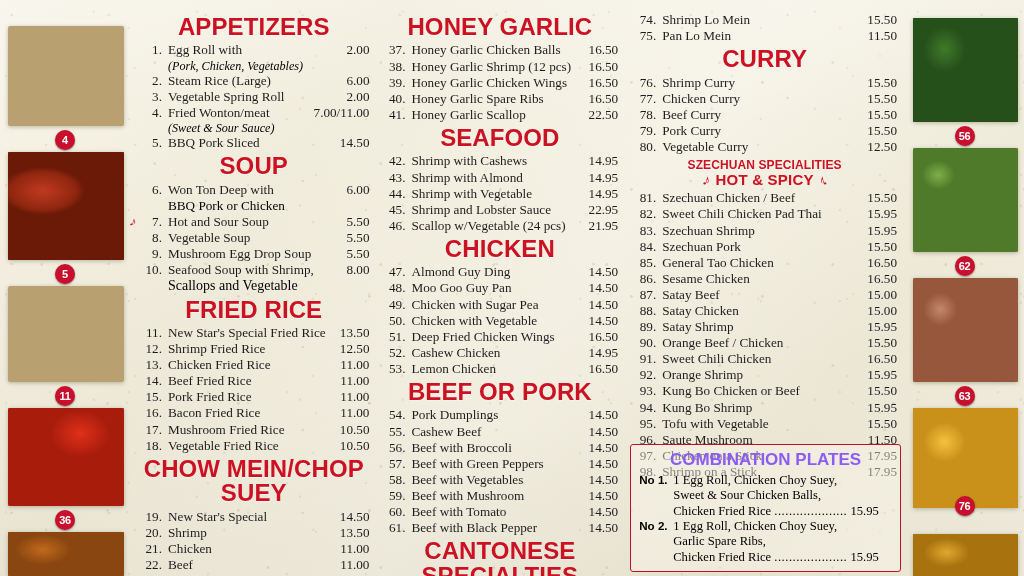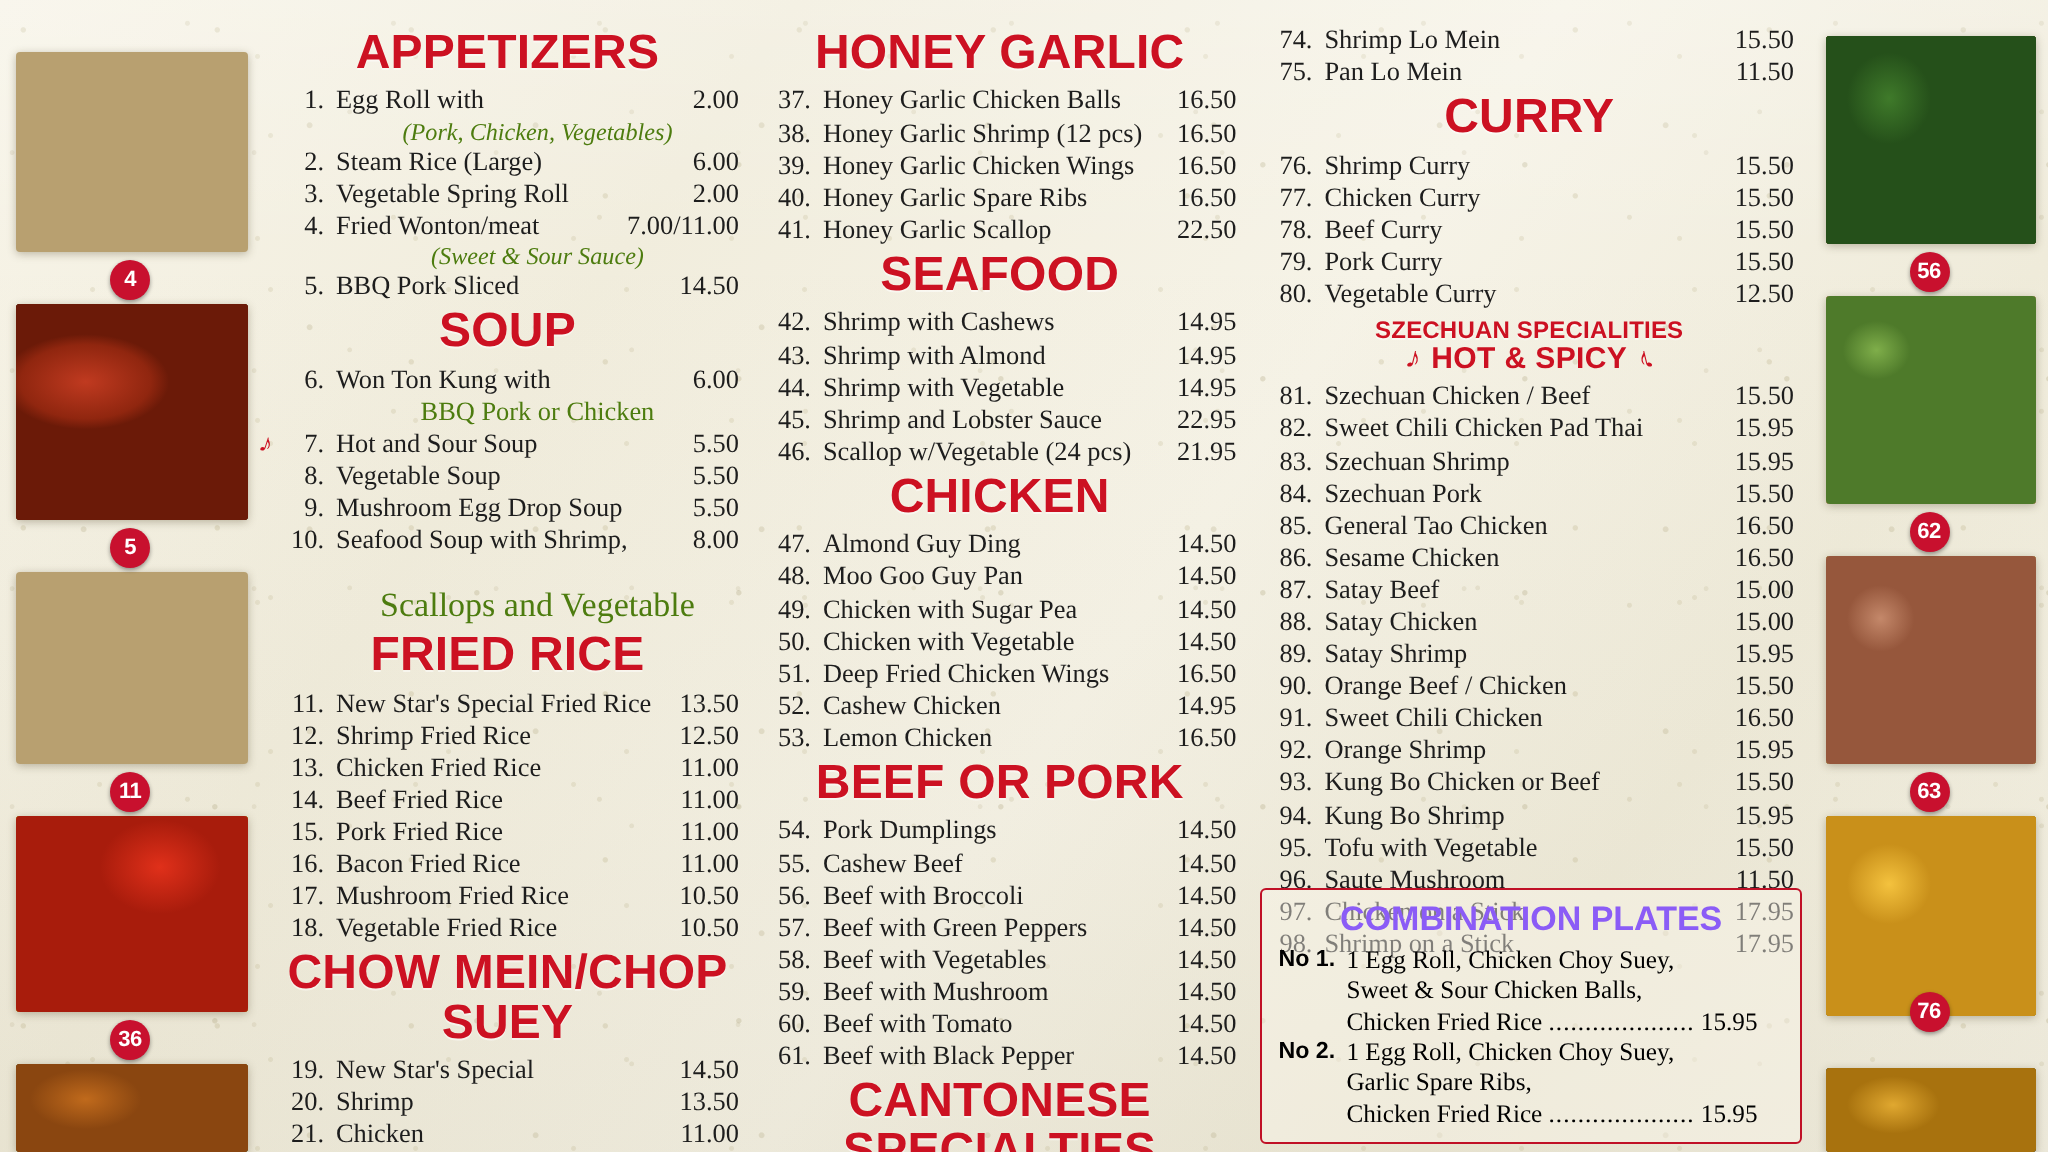--- a/index.html
+++ b/index.html
@@ -79,22 +79,22 @@
 
   .item{
     display:flex;align-items:baseline;
     font-size:13.2px;color:#1d1d1d;line-height:1.22;
     position:relative;
   }
   .num{width:24px;flex:0 0 24px;text-align:right;padding-right:6px;}
   .nm{flex:1 1 auto;white-space:nowrap;overflow:hidden;}
   .pr{flex:0 0 auto;text-align:right;padding-left:4px;}
   .note{
-    font-style:italic;font-size:12.1px;color:#4d7c0f;
-    padding-left:30px;line-height:1.18;text-align:center;
+    font-style:italic;font-size:12.1px;color:#000000;
+    padding-left:30px;line-height:1.18;
   }
   .chili{
     position:absolute;left:-8px;top:1px;color:#cc1122;
     font-size:13px;line-height:1;transform:rotate(18deg);font-weight:bold;
   }
 
   
   .combo{
     position:absolute;left:6px;right:4px;bottom:4px;
     border:1.6px solid #c01026;border-radius:3px;
@@ -279,21 +279,21 @@
       </div>
       <div class="note">(Sweet &amp; Sour Sauce)</div>
       <div class="item">
         <span class="num">5.</span>
         <span class="nm">BBQ Pork Sliced</span>
         <span class="pr">14.50</span>
       </div>
       <div class="sec-head h1">SOUP</div>
       <div class="item">
         <span class="num">6.</span>
-        <span class="nm">Won Ton Kung with</span>
+        <span class="nm">Won Ton Deep with</span>
         <span class="pr">6.00</span>
       </div>
       <div class="note" style="font-style: normal; font-size: 13.2px;">BBQ Pork or Chicken</div>
       <div class="item">
         <span class="chili">♪</span>
         <span class="num">7.</span>
         <span class="nm">Hot and Sour Soup</span>
         <span class="pr">5.50</span>
       </div>
       <div class="item">
@@ -304,21 +304,21 @@
       <div class="item">
         <span class="num">9.</span>
         <span class="nm">Mushroom Egg Drop Soup</span>
         <span class="pr">5.50</span>
       </div>
       <div class="item">
         <span class="num">10.</span>
         <span class="nm">Seafood Soup with Shrimp,</span>
         <span class="pr">8.00</span>
       </div>
-      <div class="note" style="font-style: normal; font-size: 17px; margin-top: 15px;">Scallops and Vegetable</div>
+      <div class="note" style="font-style: normal; font-size: 14px;">Scallops and Vegetable</div>
       <div class="sec-head h1">FRIED RICE</div>
       <div class="item">
         <span class="num">11.</span>
         <span class="nm">New Star's Special Fried Rice</span>
         <span class="pr">13.50</span>
       </div>
       <div class="item">
         <span class="num">12.</span>
         <span class="nm">Shrimp Fried Rice</span>
         <span class="pr">12.50</span>

